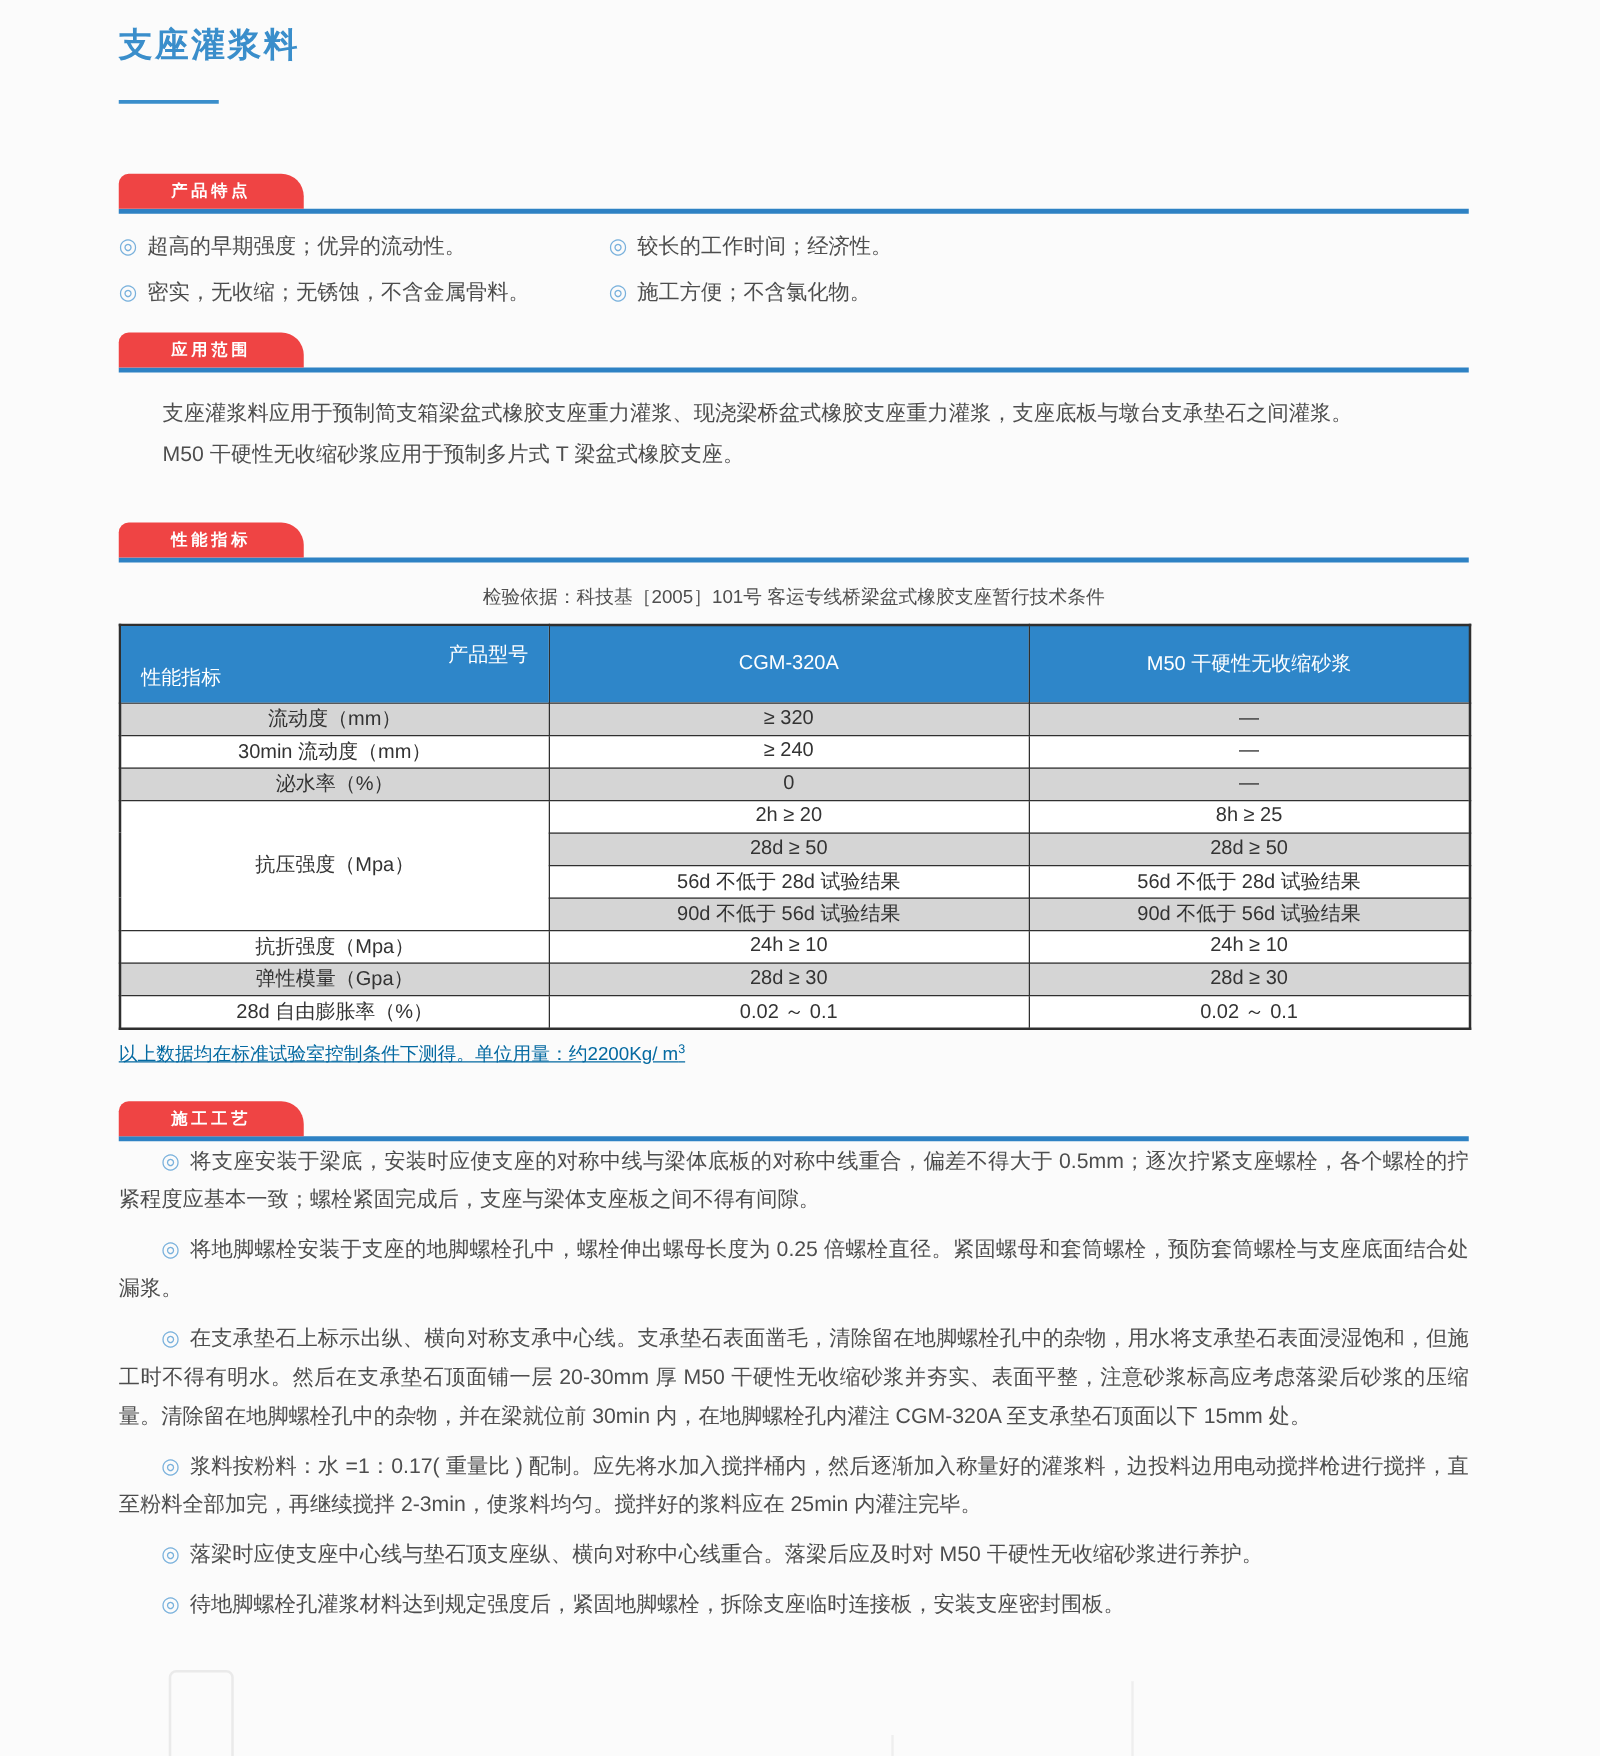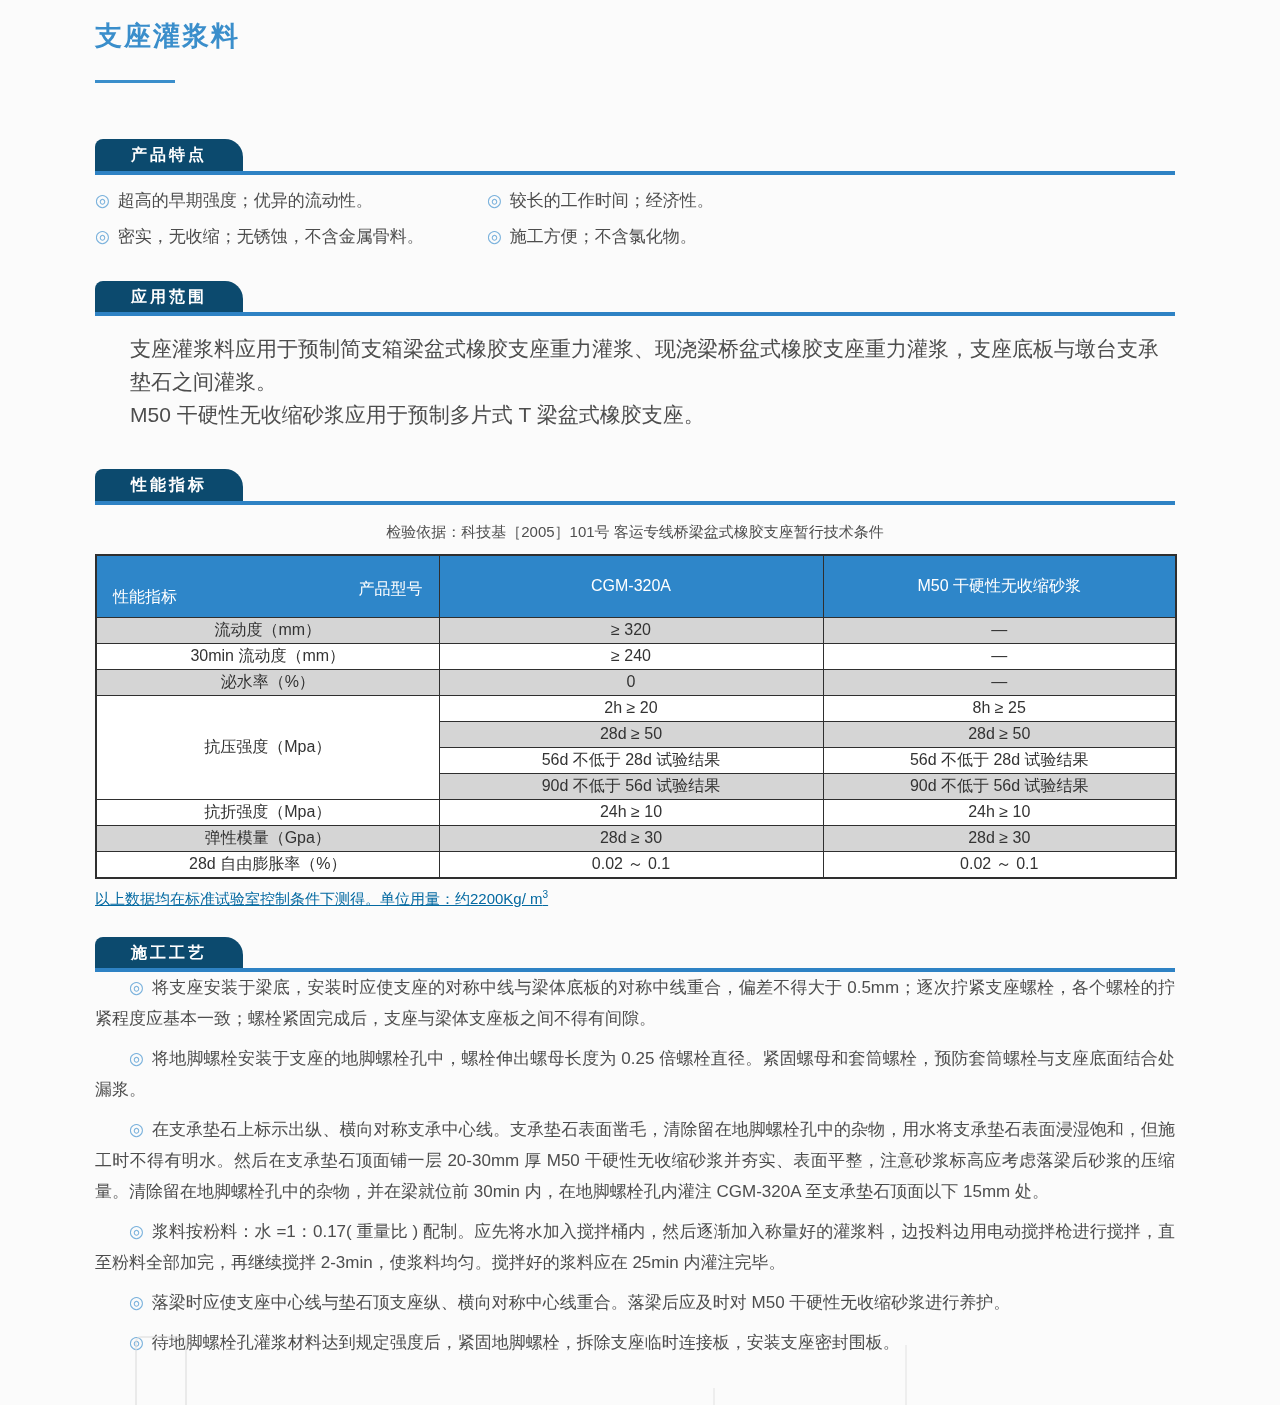--- a/index.html
+++ b/index.html
@@ -15,23 +15,23 @@
   
   .doc-title { font-size:27px; font-weight:bold; color:#3a8ecb; letter-spacing:2px; }
   .title-underline { width:80px; height:3px; background:#3a8ecb; margin-top:26px; }
 
   
   .section-head { border-bottom:4px solid #2e82c4; line-height:0; }
   .badge {
     display:inline-block;
     min-width:148px;
     padding:7px 26px;
-    background:#0c4a6e;
+    background:#ef4444;
     color:#ffffff;
-    font-size:16px;
+    font-size:13px;
     font-weight:bold;
     letter-spacing:3px;
     text-align:center;
     line-height:1.1;
     border-radius:8px 18px 0 0;
   }
 
   
   .features-grid {
     margin-top:14px;
@@ -39,21 +39,21 @@
     grid-template-columns:392px 1fr;
     grid-template-rows:repeat(2,auto);
     grid-auto-flow:column;
     row-gap:12px;
     font-size:17px;
   }
   .bullet-item { display:flex; align-items:flex-start; }
   .ring { color:#79b1dc; font-size:17px; margin-right:8px; line-height:1.45; }
 
   
-  .app-text { margin-top:16px; padding-left:35px; font-size:21px; line-height:33px; }
+  .app-text { margin-top:16px; padding-left:35px; font-size:17px; line-height:33px; }
 
   
   .basis { margin-top:18px; text-align:center; font-size:15px; color:#4f4f4f; }
 
   table.perf {
     margin-top:12px;
     width:1080px;
     border-collapse:collapse;
     table-layout:fixed;
     font-size:16px;
@@ -68,42 +68,42 @@
   table.perf thead th { background:#2e86c9; color:#ffffff; font-weight:normal; height:62px; }
   .corner-cell { position:relative; padding:0;
     background:
       linear-gradient(to bottom right,
         rgba(0,0,0,0) calc(50% - 1.6px),
         #24506f calc(50% - 0.5px),
         #24506f calc(50% + 0.5px),
         rgba(0,0,0,0) calc(50% + 1.6px)),
       #2e86c9;
   }
-  .corner-top { position:absolute; top:23px; right:16px; }
+  .corner-top { position:absolute; top:13px; right:16px; }
   .corner-bottom { position:absolute; bottom:9px; left:16px; }
   tr.gray td { background:#d5d5d5; }
   tr.white td { background:#ffffff; }
   td.span-label { background:#ffffff !important; }
 
   .table-note { margin-top:10px; font-size:15px; color:#0369a1;text-decoration:underline; }
   .table-note sup { font-size:10px; }
 
   
   .construction { }
   .construction p {
     font-size:17px;
     line-height:31px;
     text-align:justify;
     text-indent:34px;
     margin-bottom:9px;
   }
 
   
   .sec-features { margin-top:56px; }
-  .sec-application { margin-top:31px; }
+  .sec-application { margin-top:19px; }
   .sec-performance { margin-top:38px; }
   .sec-construction { margin-top:28px; }
 
   
   .wm { position:absolute; opacity:0.55; pointer-events:none; }
   .wm-bag { left:135px; top:1336px; width:52px; height:80px; border:2px solid #dcdcdc; border-radius:6px; }
   .wm-line1 { left:905px; top:1345px; width:2px; height:60px; background:#e3e3e3; }
   .wm-line2 { left:713px; top:1388px; width:2px; height:17px; background:#e3e3e3; }
 </style>
 </head>

